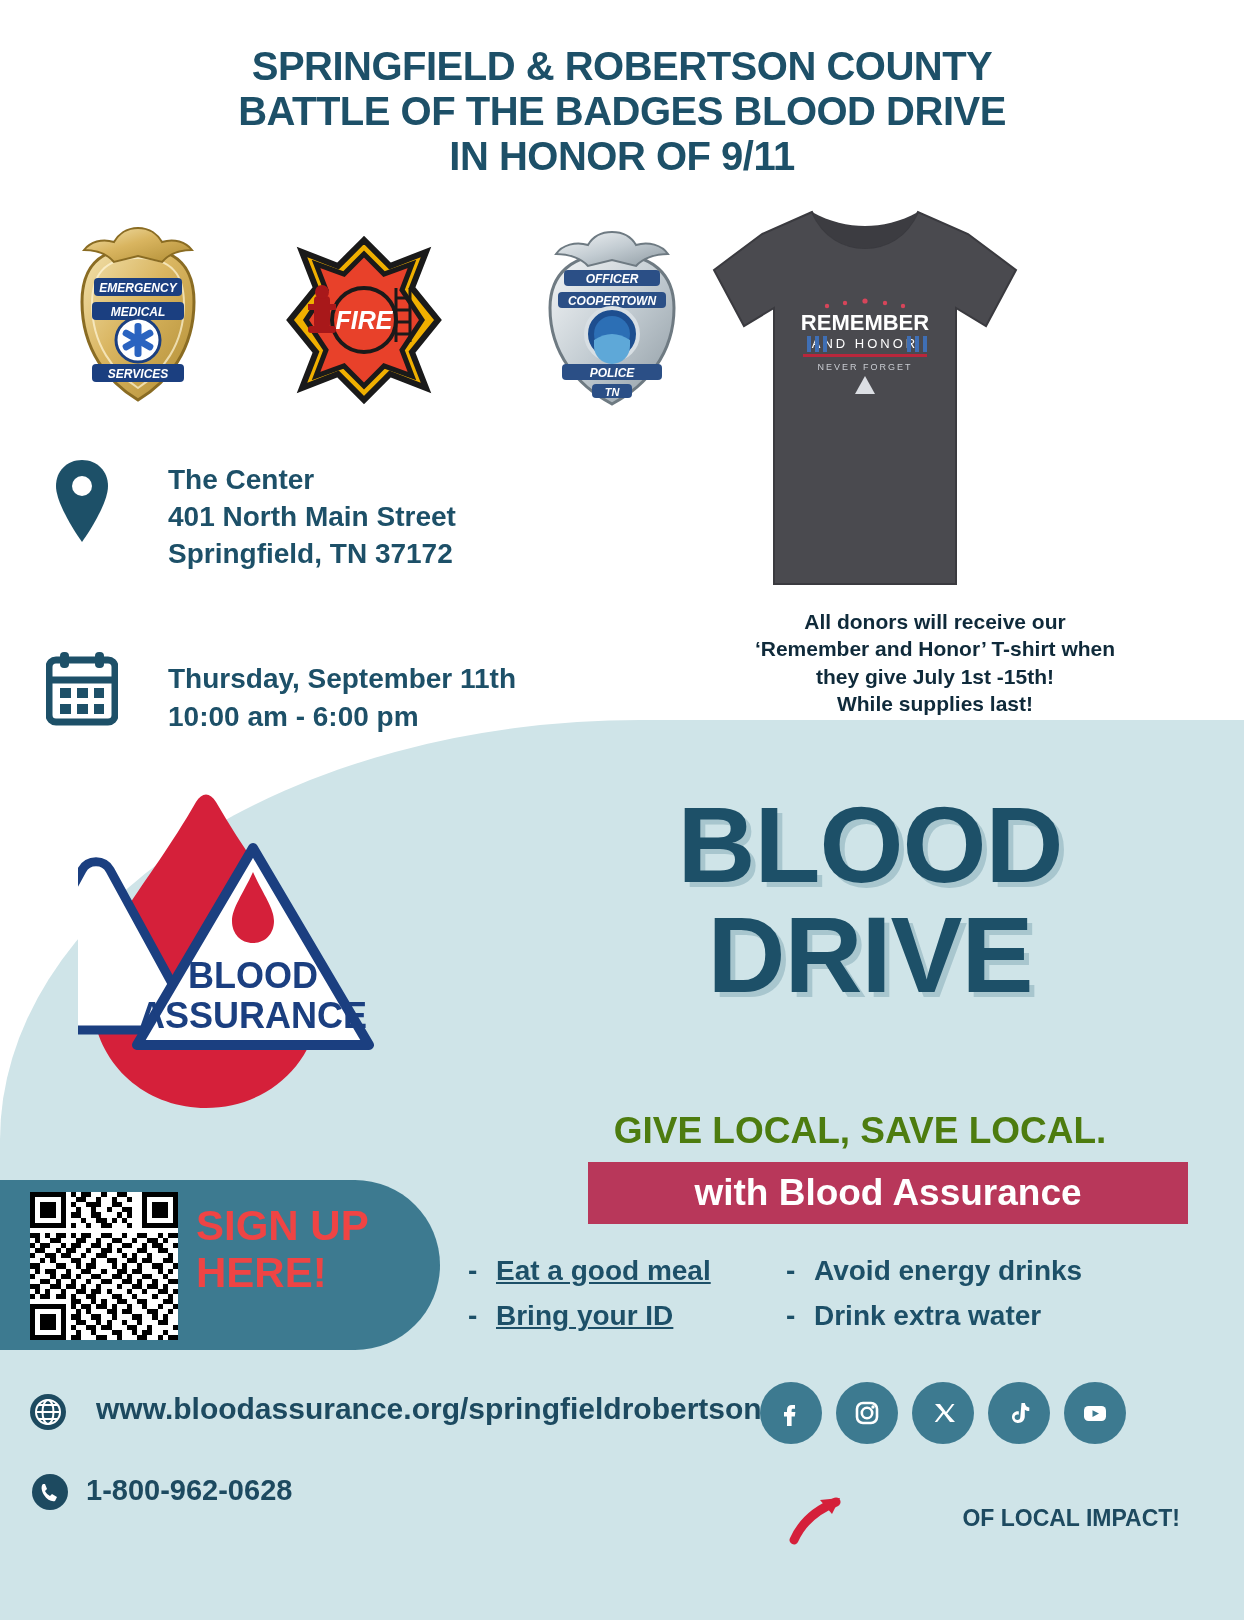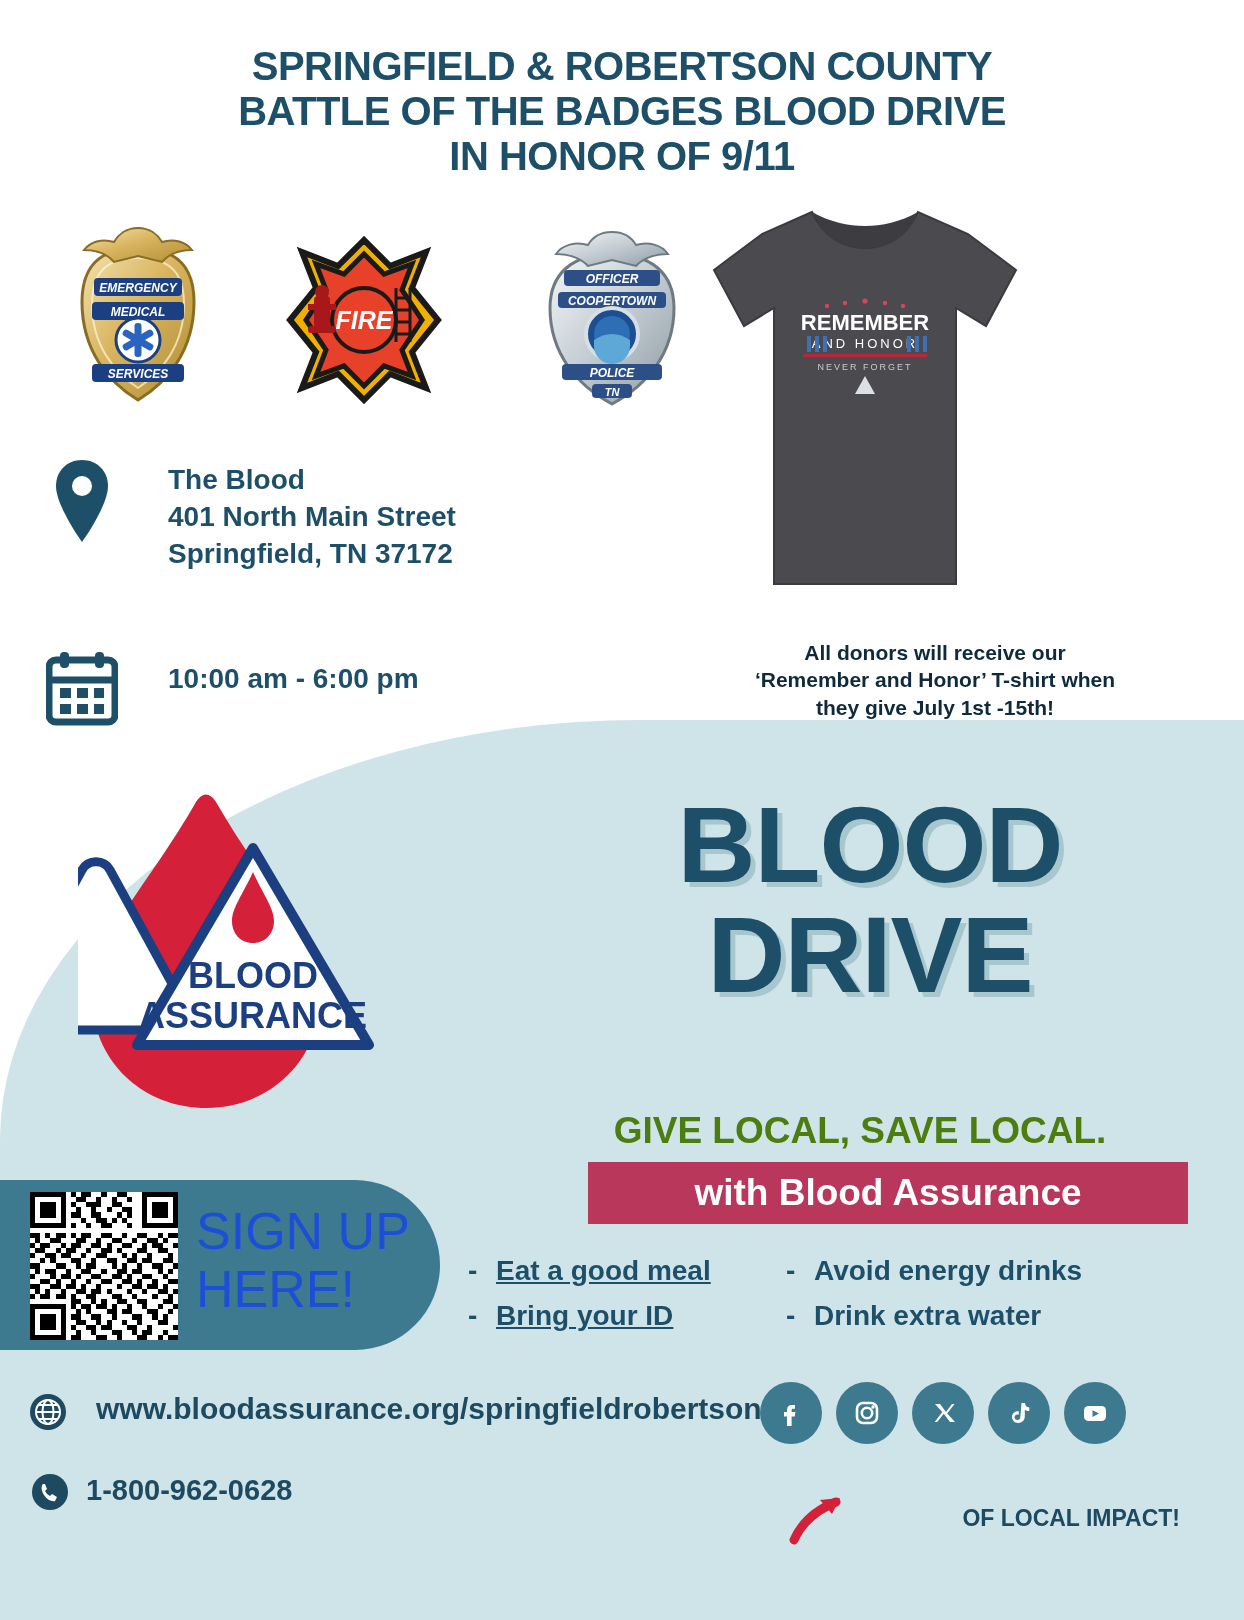--- a/index.html
+++ b/index.html
@@ -42,21 +42,21 @@
   .date-text {
     position: absolute; left: 168px; top: 660px;
     color: #1d5068; font-weight: bold; font-size: 28px; line-height: 1.34;
   }
 
   
   .shirt-wrap { position: absolute; left: 700px; top: 198px; width: 330px; height: 400px; }
   .shirt-note {
     position: absolute; left: 700px; top: 608px; width: 470px;
     text-align: center; color: #0f2a3a; font-weight: bold;
-    font-size: 21px; line-height: 1.3; margin-top: 31px;
+    font-size: 21px; line-height: 1.3;
   }
 
   
   .panel {
     position: absolute; left: 0; top: 720px; width: 1244px; height: 900px;
     overflow: hidden;
   }
   .panel-shape {
     position: absolute; left: 0; top: 0; width: 1244px; height: 900px;
     background: #cfe4e8;
@@ -101,21 +101,21 @@
 
   
   .signup-pill {
     position: absolute; left: 0px; top: 1180px; width: 440px; height: 170px;
     background: #3d7a90; border-top-right-radius: 85px; border-bottom-right-radius: 85px;
   }
   .qr { position: absolute; left: 30px; top: 1192px; width: 148px; height: 148px; background: #ffffff; }
   .qr svg { display: block; }
   .signup-text {
     position: absolute; left: 196px; top: 1202px; width: 230px;
-    color: #1d4ed8; font-weight: normal; font-size: 52px; line-height: 1.12;
+    color: #ef4444; font-weight: bold; font-size: 42px; line-height: 1.12;
   }
 
   
   .globe-icon { position: absolute; left: 28px; top: 1392px; width: 40px; height: 40px; }
   .web-text {
     position: absolute; left: 96px; top: 1392px;
     color: #1d4a60; font-weight: bold; font-size: 30px;
   }
   .phone-icon { position: absolute; left: 30px; top: 1472px; width: 40px; height: 40px; }
   .phone-text {
@@ -219,40 +219,41 @@
       <circle cx="84" cy="110" r="18" fill="#2c6fb5"></circle>
       <path d="M66 116 q18 -12 36 0 v6 a18 18 0 0 1 -36 0 z" fill="#5ea8d8"></path>
     </svg>
   </div>
 
   <svg class="loc-pin" viewBox="0 0 56 86">
     <path d="M28 2 C13 2 2 13 2 28 C2 48 28 84 28 84 C28 84 54 48 54 28 C54 13 43 2 28 2 Z" fill="#1d5068"></path>
     <circle cx="28" cy="28" r="10" fill="#ffffff"></circle>
   </svg>
   <div class="loc-text">
-    <div>The Blood</div>
+    <div>The Center</div>
     <div>401 North Main Street</div>
     <div>Springfield, TN 37172</div>
   </div>
 
   <svg class="cal-icon" viewBox="0 0 72 76">
     <rect x="3" y="10" width="66" height="62" rx="7" fill="none" stroke="#1d5068" stroke-width="7"></rect>
     <line x1="3" y1="30" x2="69" y2="30" stroke="#1d5068" stroke-width="7"></line>
     <rect x="14" y="2" width="9" height="16" rx="4" fill="#1d5068"></rect>
     <rect x="49" y="2" width="9" height="16" rx="4" fill="#1d5068"></rect>
     <g fill="#1d5068">
       <rect x="14" y="38" width="11" height="10"></rect>
       <rect x="31" y="38" width="11" height="10"></rect>
       <rect x="48" y="38" width="10" height="10"></rect>
       <rect x="14" y="54" width="11" height="10"></rect>
       <rect x="31" y="54" width="11" height="10"></rect>
       <rect x="48" y="54" width="10" height="10"></rect>
     </g>
   </svg>
   <div class="date-text">
+    <div>Thursday, September 11th</div>
     <div>10:00 am - 6:00 pm</div>
   </div>
 
   <svg class="shirt-wrap" viewBox="0 0 330 400">
     <path d="M112 14 L62 36 L14 72 L44 128 L74 110 L74 386 L256 386 L256 110 L286 128 L316 72 L268 36 L218 14
              C206 40 186 50 165 50 C144 50 124 40 112 14 Z" fill="#4a4a4f" stroke="#3a3a3f" stroke-width="2"></path>
     <path d="M112 14 C124 40 144 50 165 50 C186 50 206 40 218 14 C200 24 182 28 165 28 C148 28 130 24 112 14 Z" fill="#3c3c41"></path>
 
     <g transform="translate(165,130)">
       <g fill="#d7455a">

